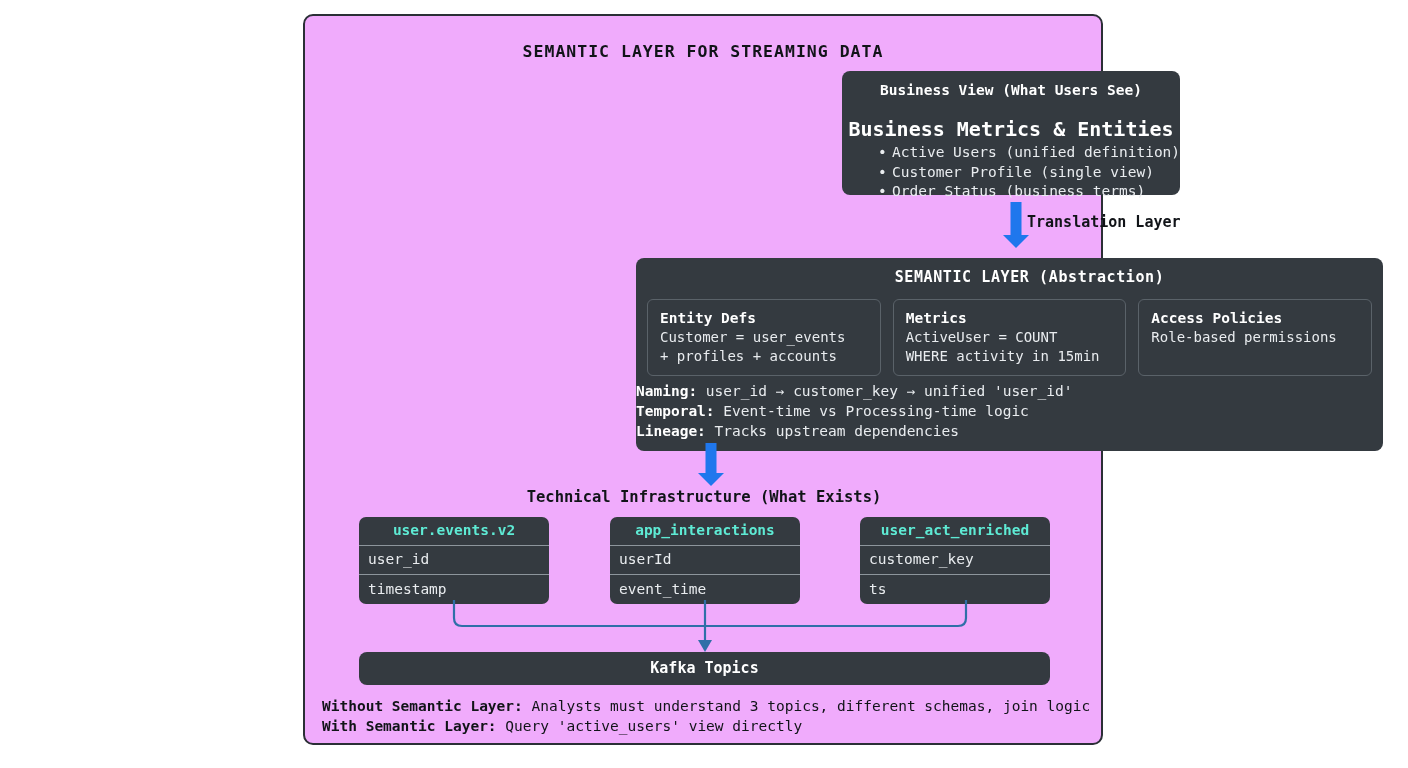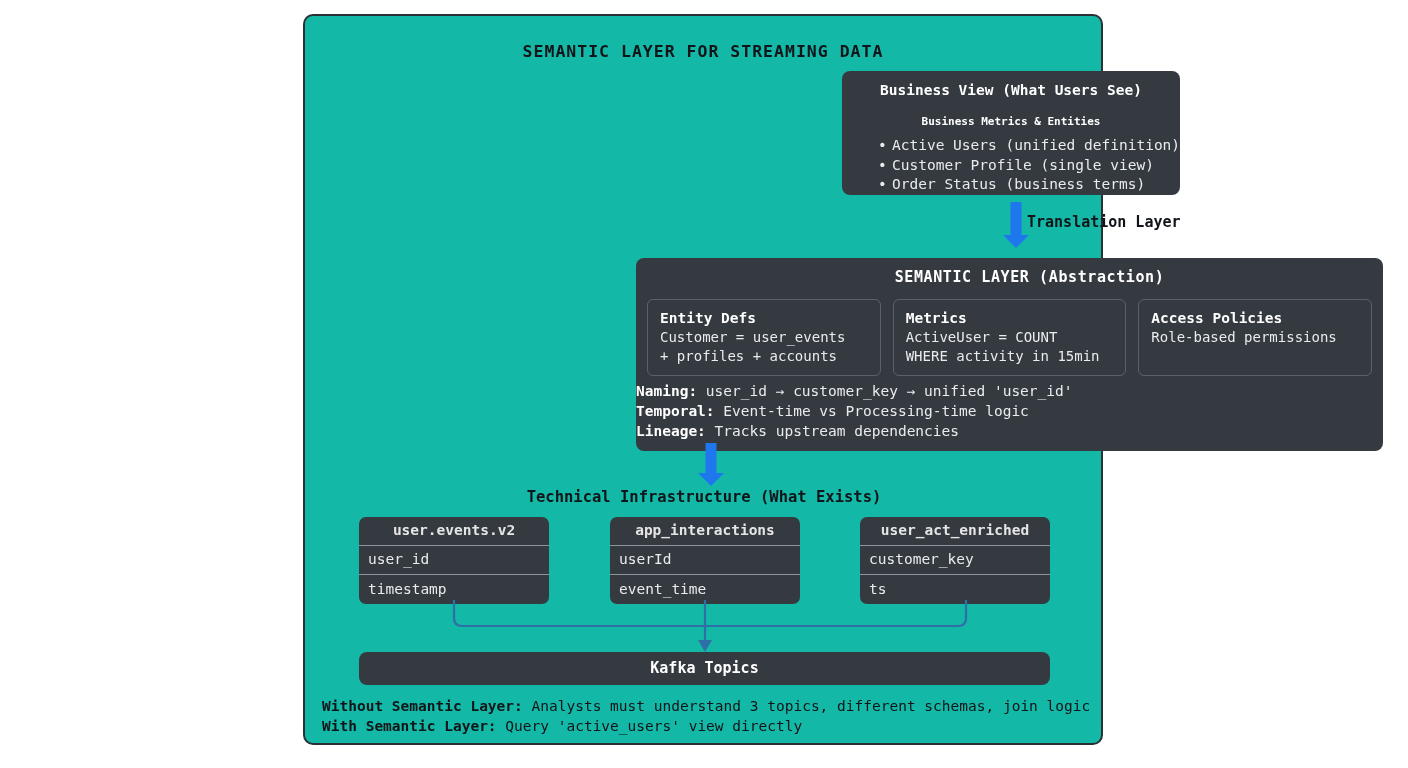--- a/index.html
+++ b/index.html
@@ -11,21 +11,21 @@
   }
   #canvas{
     position:relative;
     width:1408px;height:768px;
     background:#ffffff;
   }
   .frame{
     position:absolute;
     left:303px;top:14px;
     width:800px;height:731px;
-    background:#14b8a6;
+    background:#f0abfc;
     border:2px solid #2b2f36;
     border-radius:10px;
     box-sizing:border-box;
   }
 
   .title{
     position:absolute;
     left:0;right:0;top:26px;
     text-align:center;
     font-size:16.5px;
@@ -45,22 +45,22 @@
   
   #business-view{
     left:537px;top:55px;width:338px;height:124px;
     padding-top:9px;
   }
   #business-view .bv-h1{
     text-align:center;font-size:14.5px;font-weight:bold;
     color:#ffffff;line-height:20px;
   }
   #business-view .bv-h2{
-    text-align:center;font-size:11px;font-weight:bold;
-    color:#ffffff;line-height:20px;margin-top:12px;
+    text-align:center;font-size:20px;font-weight:bold;
+    color:#ffffff;line-height:20px;margin-top:19px;
   }
   #business-view ul{
     list-style:none;margin:4px 0 0 0;padding:0 12px 0 36px;
   }
   #business-view li{
     font-size:14.5px;line-height:19.5px;color:#e9ecef;
     position:relative;padding-left:14px;white-space:nowrap;
   }
   #business-view li:before{
     content:"\2022";position:absolute;left:0;top:0;color:#e9ecef;
@@ -136,21 +136,21 @@
   }
   .tables{
     position:absolute;left:0;top:517px;width:1408px;height:86px;
   }
   .tbl{
     position:absolute;top:0;
     background:#343a40;border-radius:7px;overflow:hidden;
     box-sizing:border-box;
   }
   .tbl .t-head{
-    font-size:14.5px;font-weight:bold;color:#e5e5e5;
+    font-size:14.5px;font-weight:bold;color:#5eead4;
     text-align:center;line-height:27px;height:28px;
     border-bottom:1px solid #8d959c;
   }
   .tbl .t-row{
     font-size:14.5px;color:#e9ecef;
     padding-left:9px;line-height:27px;height:28px;
     border-bottom:1px solid #8d959c;
     white-space:nowrap;
   }
   .tbl .t-row:last-child{border-bottom:none;height:29px;line-height:28px;}

